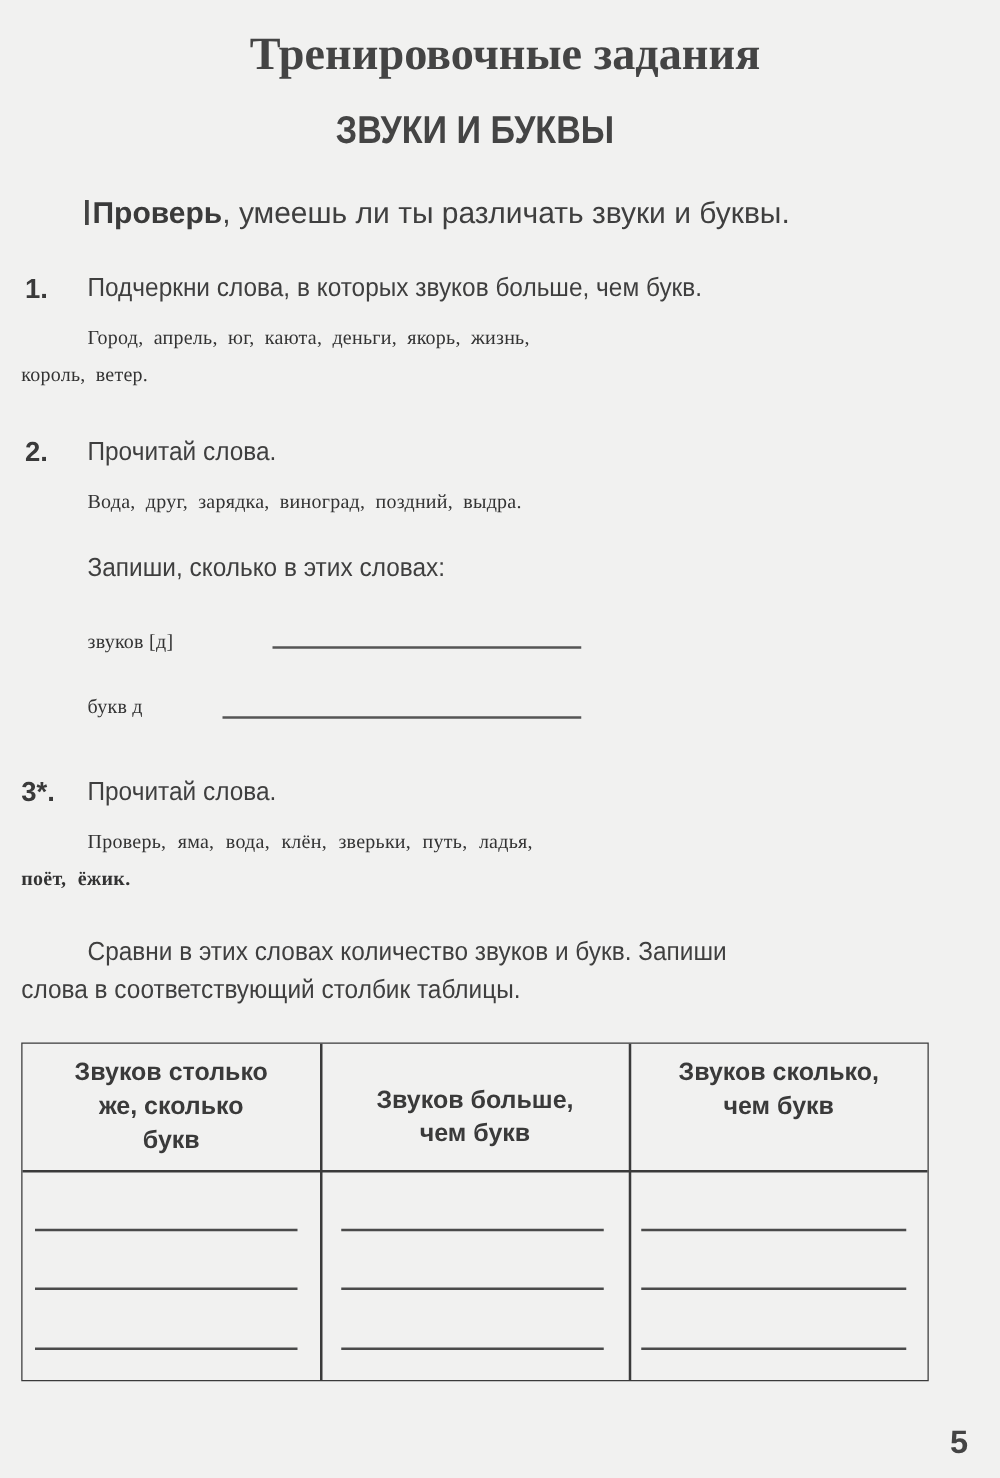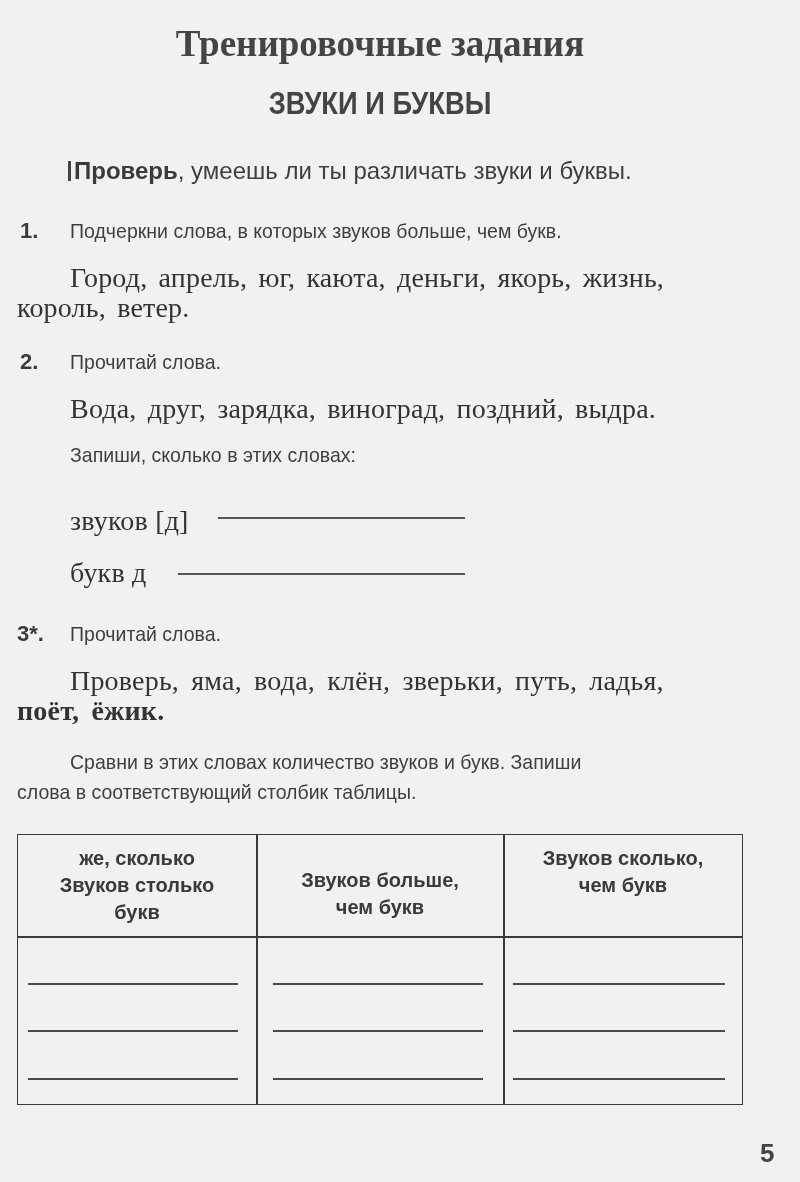--- a/index.html
+++ b/index.html
@@ -13,20 +13,21 @@
       color: #3a3a3a;
     }
     .sans { font-family: "Liberation Sans", "DejaVu Sans", sans-serif; }
     .serif { font-family: "Liberation Serif", "DejaVu Serif", serif; }
     .abs { position: absolute; white-space: nowrap; }
 
     .title {
       left: 0; width: 760px; text-align: center;
       top: 22px; font-size: 37px; font-weight: bold; color: #444;
       font-family: "Liberation Serif", "DejaVu Serif", serif;
+      padding-left: 24px;
     }
     .subtitle {
       left: 0; width: 760px; text-align: center;
       top: 86px; font-size: 31px; font-weight: bold; color: #444;
       font-family: "Liberation Sans", "DejaVu Sans", sans-serif;
       transform: scaleX(0.88);
     }
     .check-line {
       left: 68px; top: 157px; font-size: 24px; color: #3f3f3f;
     }
@@ -34,21 +35,21 @@
       display: inline-block; width: 3px; height: 20px; background: #444;
       vertical-align: -2px; margin-right: 3px;
     }
     .check-line b { color: #3a3a3a; }
 
     .task-num {
       font-weight: bold; font-size: 22px; color: #3a3a3a;
       font-family: "Liberation Sans", "DejaVu Sans", sans-serif;
     }
     .task-text { font-size: 21px; color: #3f3f3f; }
-    .words { font-size: 28px; color: #333; letter-spacing: 0.2px; }
+    .words { font-size: 16px; color: #333; letter-spacing: 0.2px; }
 
     .blank-line {
       position: absolute; height: 1.5px; background: #555;
     }
 
     .table-wrap {
       position: absolute; left: 17px; top: 834px;
       width: 726px; height: 271px;
       border: 1.5px solid #3a3a3a;
       box-sizing: border-box;
@@ -110,22 +111,22 @@
 
 <div class="abs task-text sans" style="left:70px; top:750px; transform:scaleX(0.93); transform-origin:left;">Сравни в этих словах количество звуков и букв. Запиши</div>
 <div class="abs task-text sans" style="left:17px; top:780px; transform:scaleX(0.93); transform-origin:left;">слова в соответствующий столбик таблицы.</div>
 
 <div class="table-wrap">
   <div class="col-div" style="left:238px;"></div>
   <div class="col-div" style="left:485px;"></div>
   <div class="row-div"></div>
 
   <div class="th" style="left:0; width:238px;">
+    <div>Звуков столько</div>
     <div>же, сколько</div>
-    <div>Звуков столько</div>
     <div>букв</div>
   </div>
   <div class="th" style="left:239px; width:246px;margin-top:22px;">
     <div>Звуков больше,</div>
     <div>чем букв</div>
   </div>
   <div class="th" style="left:486px; width:238px;">
     <div>Звуков сколько,</div>
     <div>чем букв</div>
   </div>

